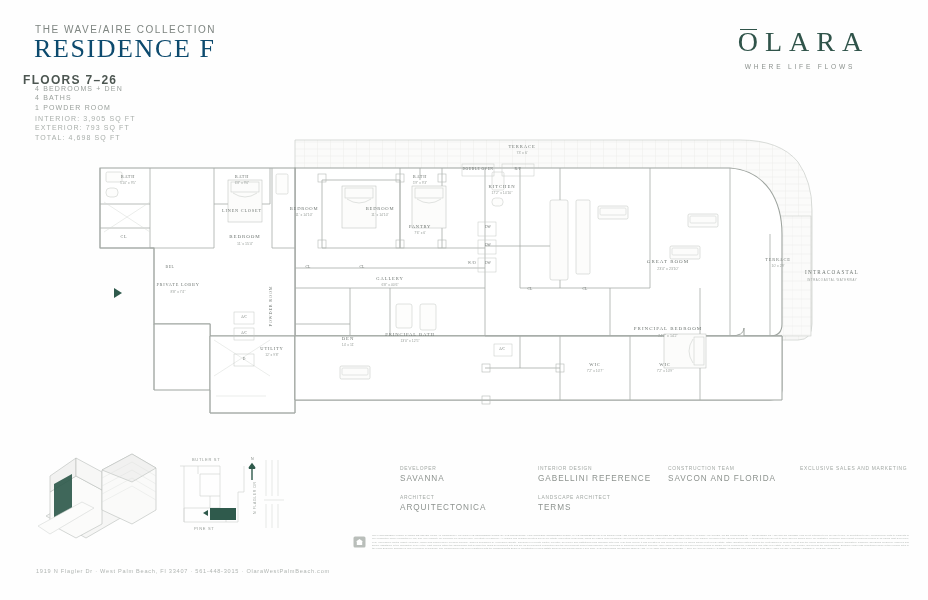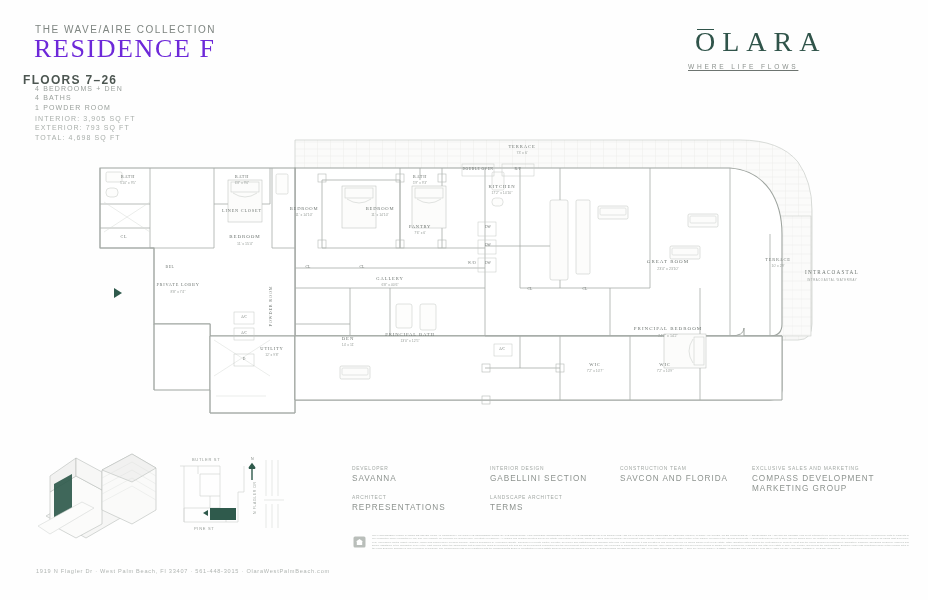--- a/index.html
+++ b/index.html
@@ -4,48 +4,48 @@
 <style>
   html,body{margin:0;padding:0;background:#ffffff;}
   body{width:928px;height:600px;overflow:hidden;
        font-family:"Liberation Sans",sans-serif;color:#6d7470;position:relative;}
   .page{position:absolute;inset:0;background:#fefefe;}
 
   
   .collection{position:absolute;left:35px;top:24px;font-size:10px;letter-spacing:1.55px;
       color:#7e8581;font-weight:400;}
   .res-title{position:absolute;left:34px;top:36px;font-family:"Liberation Serif",serif;
-      font-size:26px;letter-spacing:1.6px;color:#6d28d9;font-weight:400;line-height:1;}
+      font-size:26px;letter-spacing:1.6px;color:#0c4a6e;font-weight:400;line-height:1;}
   .floors{position:absolute;left:23px;top:73px;font-size:12px;letter-spacing:1.3px;
       color:#4c5651;font-weight:bold;}
   .spec-list{position:absolute;left:35px;top:84px;font-size:7px;letter-spacing:1.15px;
       color:#9aa09c;line-height:9.3px;}
   .sq-list{position:absolute;left:35px;top:114px;font-size:7px;letter-spacing:1.1px;
       color:#a9afab;line-height:9.3px;}
 
-  .logo{position:absolute;right:40px;top:28px;text-align:left;width:200px;text-decoration:underline;}
+  .logo{position:absolute;right:28px;top:28px;text-align:center;width:200px;}
   .logo-word{font-family:"Liberation Serif",serif;font-size:28px;letter-spacing:7px;
       color:#30544a;line-height:1;position:relative;display:inline-block;padding-left:7px;}
   .macron{position:absolute;left:9px;top:1px;width:17px;height:1.4px;background:#30544a;}
   .logo-tag{font-size:6.6px;letter-spacing:2.8px;color:#8b918d;margin-top:7px;}
 
   
   .plan{position:absolute;left:90px;top:128px;width:770px;height:290px;}
   .plan svg{display:block;}
 
   
   .bldg{position:absolute;left:36px;top:440px;width:130px;height:100px;}
   .keymap{position:absolute;left:180px;top:452px;width:110px;height:80px;}
 
   .credits{position:absolute;left:352px;top:466px;width:560px;}
   .cred-col{position:absolute;top:0;}
   .c1{left:0;}.c2{left:138px;}.c3{left:268px;}.c4{left:400px;}
   .cred-h{font-size:4.9px;letter-spacing:.72px;color:#a3a9a5;text-transform:uppercase;margin-bottom:2.5px;}
   .cred-v{font-size:8.2px;letter-spacing:.95px;color:#9097930;color:#8d938f;line-height:10.5px;}
-  .cred-blk{margin-bottom:11px;}
+  .cred-blk{margin-bottom:11px;margin-left:48px;}
 
   .disclaimer{position:absolute;left:372px;top:534px;width:537px;font-size:2.45px;
       line-height:3.3px;color:#b3b8b5;text-align:justify;letter-spacing:.05px;}
   .eho{position:absolute;left:353px;top:534px;width:13px;height:12px;}
   .address{position:absolute;left:36px;top:568px;font-size:5.6px;letter-spacing:.75px;color:#b0b5b2;}
 
   
   .rl{font-family:"Liberation Serif",serif;fill:#6f7672;}
   .rd{font-family:"Liberation Sans",sans-serif;fill:#9ba19d;}
 </style>
@@ -331,43 +331,42 @@
   </div>
 
   <div class="credits">
     <div class="cred-col c1">
       <div class="cred-blk">
         <div class="cred-h">DEVELOPER</div>
         <div class="cred-v">SAVANNA</div>
       </div>
       <div class="cred-blk">
         <div class="cred-h">ARCHITECT</div>
-        <div class="cred-v">REPRESENTATIONS</div>
+        <div class="cred-v">ARQUITECTONICA</div>
       </div>
     </div>
     <div class="cred-col c2">
       <div class="cred-blk">
         <div class="cred-h">INTERIOR DESIGN</div>
-        <div class="cred-v">GABELLINI SECTION</div>
+        <div class="cred-v">GABELLINI REFERENCE</div>
       </div>
       <div class="cred-blk">
         <div class="cred-h">LANDSCAPE ARCHITECT</div>
         <div class="cred-v">TERMS</div>
       </div>
     </div>
     <div class="cred-col c3">
       <div class="cred-blk">
         <div class="cred-h">CONSTRUCTION TEAM</div>
         <div class="cred-v">SAVCON AND FLORIDA</div>
       </div>
     </div>
     <div class="cred-col c4">
       <div class="cred-blk">
         <div class="cred-h">EXCLUSIVE SALES AND MARKETING</div>
-        <div class="cred-v">COMPASS DEVELOPMENT MARKETING GROUP</div>
       </div>
     </div>
   </div>
 
   <div class="eho">
     <svg width="13" height="12" viewBox="0 0 13 12">
       <rect x="0.5" y="0.5" width="12" height="11" rx="1.5" fill="#b9beba"></rect>
       <path d="M6.5 3 L10 5.6 H9.2 V9 H3.8 V5.6 H3 Z" fill="#ffffff"></path>
     </svg>
   </div>

